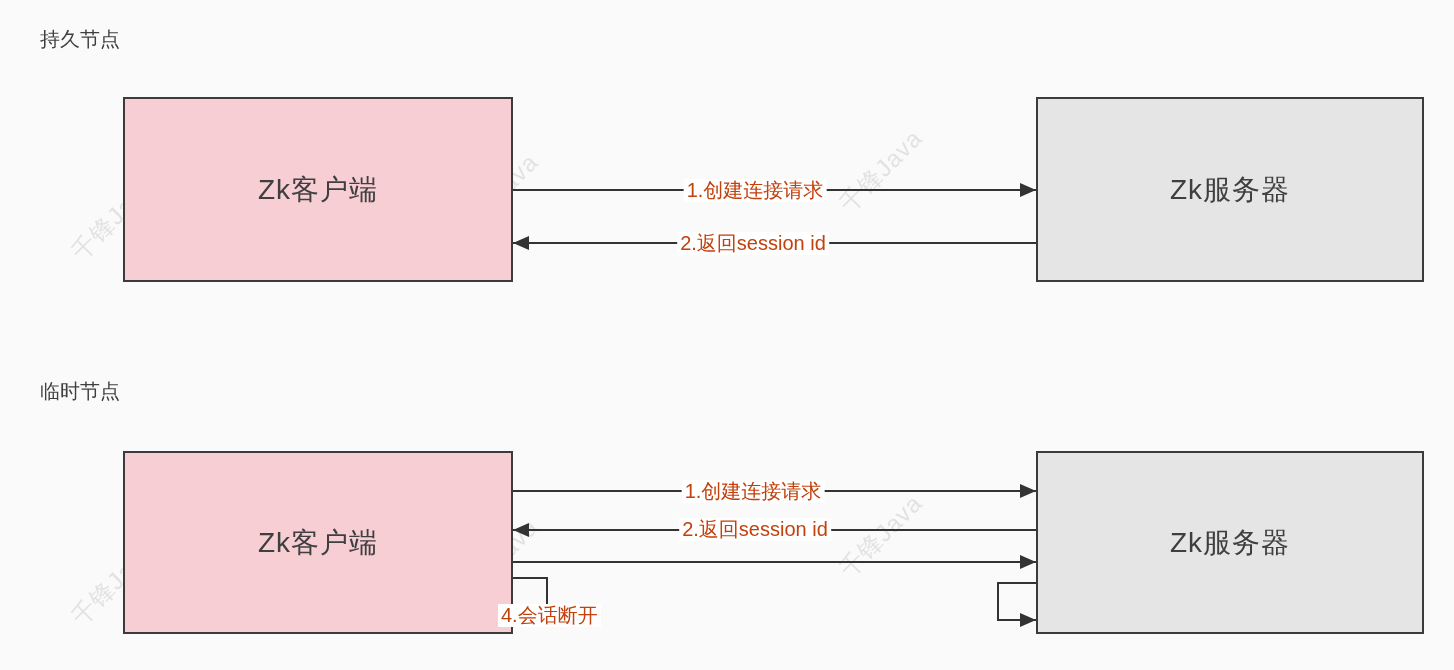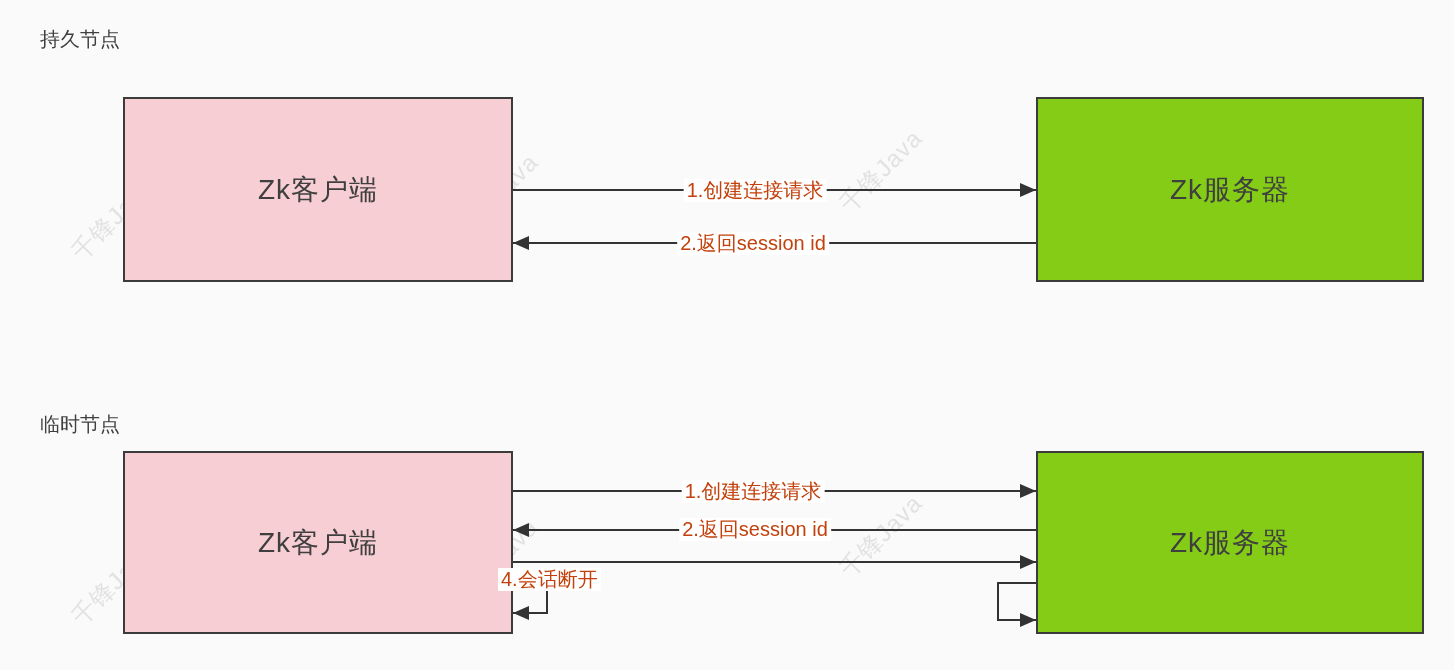--- a/index.html
+++ b/index.html
@@ -39,21 +39,21 @@
   .box {
     position: absolute;
     z-index: 1;
     box-sizing: border-box;
     border: 2px solid #3b3b3b;
     display: flex;
     align-items: center;
     justify-content: center;
   }
   .box.client { background: #f6ced3; }
-  .box.server { background: #84cc16; }
+  .box.server { background: #e5e5e5; }
   .box .box-label {
     font-size: 28px;
     color: #3f3f3f;
     letter-spacing: 1px;
   }
   
   .line-h {
     position: absolute;
     z-index: 2;
     height: 2px;
@@ -119,21 +119,21 @@
   </div>
 
   <div class="line-h" style="left:513px; top:189px; width:523px;"></div>
   <div class="head-right" style="left:1020px; top:183px;"></div>
   <div class="msg-label centered" style="left:755px; top:179px;">1.创建连接请求</div>
 
   <div class="line-h" style="left:513px; top:242px; width:523px;"></div>
   <div class="head-left" style="left:513px; top:236px;"></div>
   <div class="msg-label centered" style="left:753px; top:232px;">2.返回session id</div>
 
-  <div class="section-title" style="left:40px; top:378px;margin-top:33px;">临时节点</div>
+  <div class="section-title" style="left:40px; top:378px;">临时节点</div>
 
   <div class="box client" style="left:123px; top:451px; width:390px; height:183px;">
     <span class="box-label">Zk客户端</span>
   </div>
 
   <div class="box server" style="left:1036px; top:451px; width:388px; height:183px;">
     <span class="box-label">Zk服务器</span>
   </div>
 
   <div class="line-h" style="left:513px; top:490px; width:523px;"></div>
@@ -144,20 +144,20 @@
   <div class="head-left" style="left:513px; top:523px;"></div>
   <div class="msg-label centered" style="left:755px; top:518px;">2.返回session id</div>
 
   <div class="line-h" style="left:513px; top:561px; width:523px;"></div>
   <div class="head-right" style="left:1020px; top:555px;"></div>
 
   <div class="line-h" style="left:513px; top:577px; width:35px;"></div>
   <div class="line-v" style="left:546px; top:577px; height:37px;"></div>
   <div class="line-h" style="left:513px; top:612px; width:35px;"></div>
   <div class="head-left" style="left:513px; top:606px;"></div>
-  <div class="msg-label" style="left:498px; top:568px;">4.会话断开</div>
+  <div class="msg-label" style="left:498px; top:604px;">4.会话断开</div>
 
   <div class="line-h" style="left:997px; top:582px; width:39px;"></div>
   <div class="line-v" style="left:997px; top:582px; height:38px;"></div>
   <div class="line-h" style="left:997px; top:619px; width:39px;"></div>
   <div class="head-right" style="left:1020px; top:613px;"></div>
 
 </div>
 
 </body></html>

